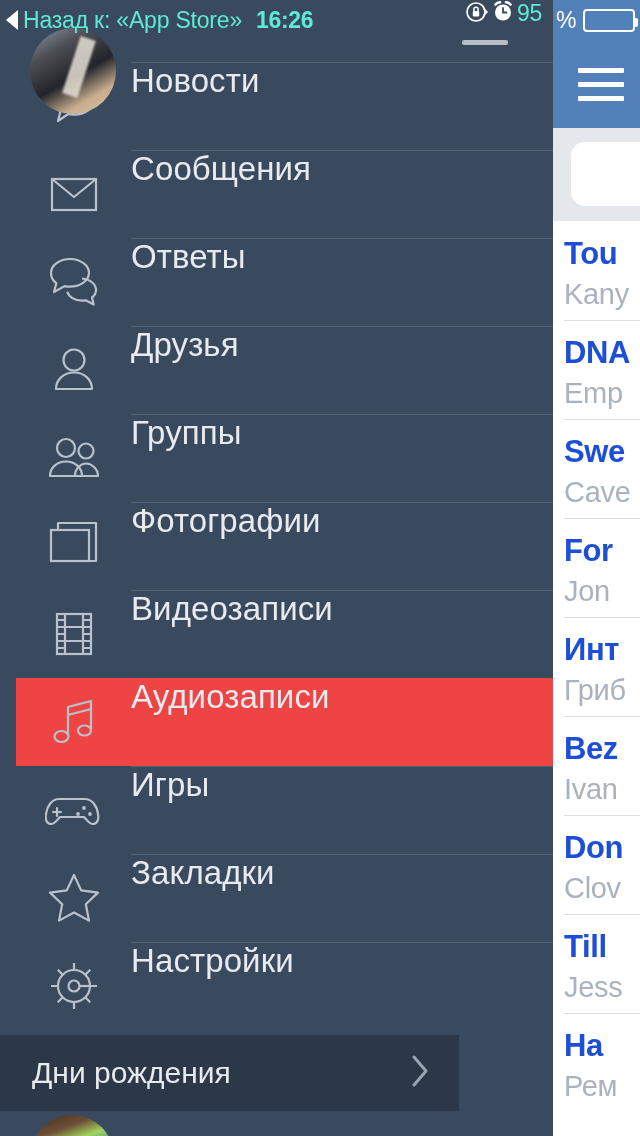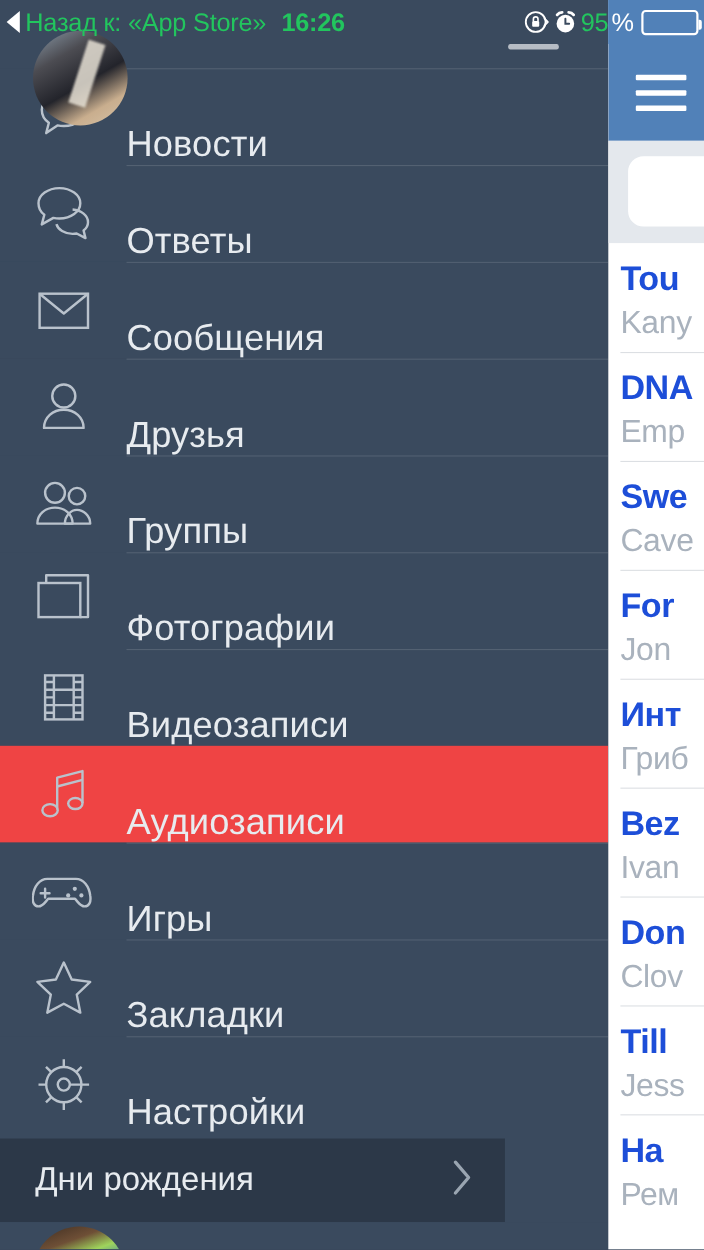--- a/index.html
+++ b/index.html
@@ -13,35 +13,35 @@
 
   
   #sidebar {
     position:absolute; left:0; top:0; width:553px; height:1136px;
     background:#3a4a5e; overflow:hidden;
   }
 
   
   #statusbar {
     position:absolute; left:0; top:0; width:553px; height:40px;
-    color:#22c55e; z-index:40;
+    color:#5eead4; z-index:40;
     display:flex; align-items:center;
   }
   #sb-left { display:flex; align-items:center; padding-left:6px; }
   .sb-back-arrow {
     width:0; height:0; margin-right:5px;
     border-top:10px solid transparent;
     border-bottom:10px solid transparent;
     border-right:12px solid #ffffff;
   }
   .sb-back-text { font-size:23px; letter-spacing:-0.2px; white-space:nowrap; }
   .sb-time { font-size:23px; font-weight:bold; margin-left:14px; letter-spacing:-0.3px; }
   #sb-right {
     position:absolute; right:0; top:0; height:40px;
-    display:flex; align-items:center; gap:3px; padding-right:0;
+    display:flex; align-items:flex-start; gap:3px; padding-right:11px;
   }
   .sb-pct { font-size:23px; letter-spacing:-0.3px; }
   .rot-lock { width:24px; height:24px; position:relative; }
   .alarm-ico { width:22px; height:22px; position:relative; }
 
   
   #battery-wrap {
     position:absolute; left:553px; top:0; width:87px; height:40px;
     background:#5181b8; z-index:41;
     display:flex; align-items:center;
@@ -72,22 +72,23 @@
   
   #top-pill {
     position:absolute; left:462px; top:40px; width:46px; height:5px;
     background:#b6bcc4; border-radius:2px; z-index:22;
   }
 
   
   #menu { position:absolute; left:0; top:62px; width:553px; }
   .menu-row {
     position:relative; height:88px;
-    display:flex; align-items:flex-end;
+    display:flex; align-items:flex-start;
     background:#3a4a5e;
+    margin-left:16px;
   }
   .menu-row.active { background:#ef4444; }
   .menu-row .sep {
     position:absolute; left:115px; right:0; top:0; height:1px;
     background:rgba(255,255,255,0.13);
   }
   .m-icon {
     width:115px; min-width:115px; height:88px;
     display:flex; align-items:center; justify-content:center;
   }
@@ -170,35 +171,35 @@
             <svg width="58" height="58" viewBox="0 0 58 58">
               <path d="M29 8c11 0 20 6.6 20 14.8 0 8.2-9 14.8-20 14.8-2 0-4-0.2-5.8-0.6L13 44l2.4-9.4C11.4 31.9 9 27.6 9 22.8 9 14.6 18 8 29 8z" stroke="#b9c2cc" stroke-width="2.2" fill="none" stroke-linejoin="round"></path>
             </svg>
           </div>
           <div class="m-label">Новости</div>
         </div>
         <div class="menu-row">
           <div class="sep"></div>
           <div class="m-icon">
             <svg width="58" height="58" viewBox="0 0 58 58">
+              <rect x="7" y="14" width="44" height="31" stroke="#b9c2cc" stroke-width="2.2" fill="none"></rect>
+              <path d="M7 14 L29 32 L51 14" stroke="#b9c2cc" stroke-width="2.2" fill="none" stroke-linejoin="round"></path>
+            </svg>
+          </div>
+          <div class="m-label">Сообщения</div>
+        </div>
+        <div class="menu-row">
+          <div class="sep"></div>
+          <div class="m-icon">
+            <svg width="58" height="58" viewBox="0 0 58 58">
               <path d="M25 6c10.5 0 19 6.2 19 13.8 0 7.7-8.5 13.9-19 13.9-1.9 0-3.8-0.2-5.5-0.6L9 39l2.3-8.8C7.5 27.6 6 23.9 6 19.8 6 12.2 14.5 6 25 6z" stroke="#b9c2cc" stroke-width="2.2" fill="none" stroke-linejoin="round"></path>
               <path d="M37 25.5c8 0.6 14 5.6 14 11.5 0 2.9-1.5 5.6-4 7.5l1.7 7-8-4.2c-1.2 0.2-2.5 0.3-3.8 0.3-7.2 0-13.2-3.8-14.6-8.8" stroke="#b9c2cc" stroke-width="2.2" fill="none" stroke-linejoin="round"></path>
             </svg>
           </div>
           <div class="m-label">Ответы</div>
-        </div>
-        <div class="menu-row">
-          <div class="sep"></div>
-          <div class="m-icon">
-            <svg width="58" height="58" viewBox="0 0 58 58">
-              <rect x="7" y="14" width="44" height="31" stroke="#b9c2cc" stroke-width="2.2" fill="none"></rect>
-              <path d="M7 14 L29 32 L51 14" stroke="#b9c2cc" stroke-width="2.2" fill="none" stroke-linejoin="round"></path>
-            </svg>
-          </div>
-          <div class="m-label">Сообщения</div>
         </div>
         <div class="menu-row">
           <div class="sep"></div>
           <div class="m-icon">
             <svg width="58" height="58" viewBox="0 0 58 58">
               <circle cx="29" cy="19" r="10.5" stroke="#b9c2cc" stroke-width="2.2" fill="none"></circle>
               <path d="M11 48c0-9.5 8-16.5 18-16.5S47 38.5 47 48z" stroke="#b9c2cc" stroke-width="2.2" fill="none" stroke-linejoin="round"></path>
             </svg>
           </div>
           <div class="m-label">Друзья</div>

